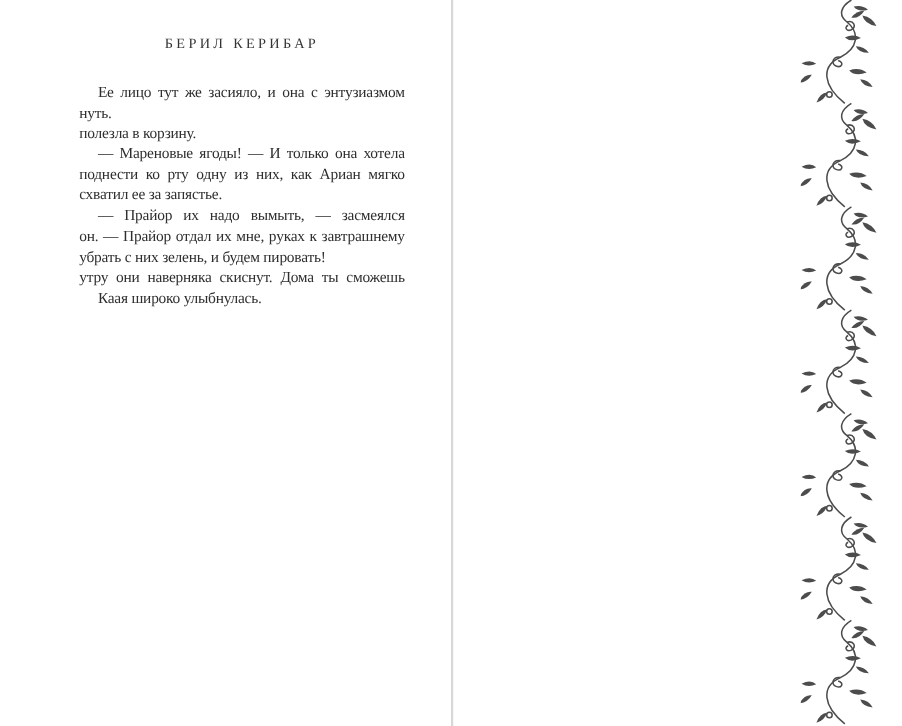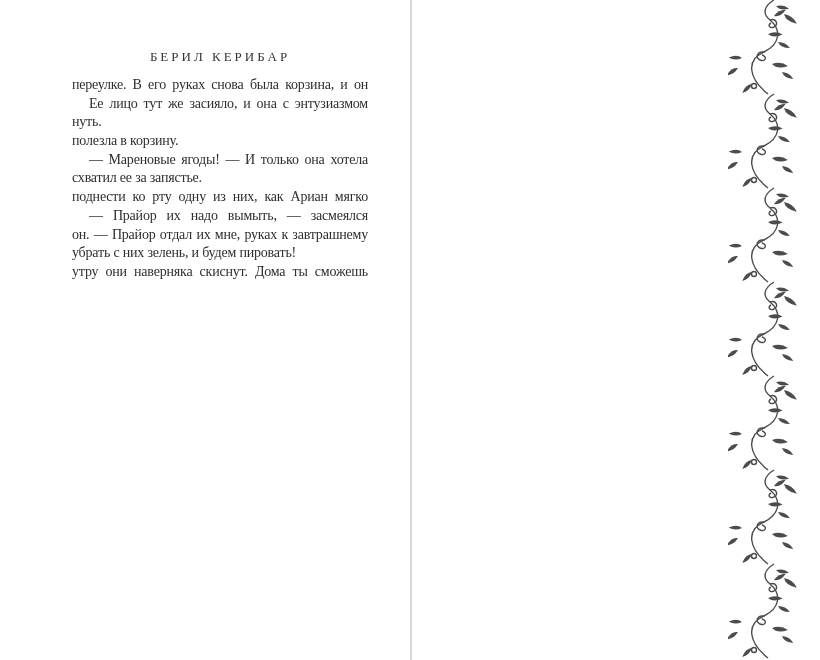--- a/index.html
+++ b/index.html
@@ -10,21 +10,21 @@
   html,body{background:#fff;}
   .spread{
     position:relative;width:820px;height:660px;background:var(--page-bg);
     font-family:"Liberation Serif","DejaVu Serif",serif;color:var(--text);overflow:hidden;
   }
   .page{position:absolute;top:0;height:660px;}
   .page-left{left:0;width:410px;}
   .page-right{left:411px;width:409px;}
   .divider{position:absolute;left:410px;top:0;width:2px;height:660px;background:var(--divider);}
   .running-header{
-    position:absolute;left:72px;top:49px;width:296px;text-align:center;
+    position:absolute;left:72px;top:32px;width:296px;text-align:center;
     font-size:13px;letter-spacing:3px;color:#343434;
   }
   .textcol{position:absolute;width:296px;}
   .textcol-left{left:72px;top:76px;}
   .bline{
     white-space:nowrap;height:18.7px;line-height:18.7px;font-size:14px;
     letter-spacing:-0.2px;text-align:left;color:var(--text);
   }
   .bline.j{text-align:justify;text-align-last:justify;text-justify:inter-word;}
   .bline.ind{padding-left:17px;}
@@ -34,31 +34,31 @@
   .vine-fill{fill:var(--vine);}
 </style>
 </head>
 <body>
 
 <div class="spread">
 
   <div class="page page-left">
     <div class="running-header">БЕРИЛ КЕРИБАР</div>
     <div class="textcol textcol-left">
-        <div class="bline j">переулке. В его руках снова была корзина, и он</div>
         <div class="bline j ind">Ее лицо тут же засияло, и она с энтузиазмом</div>
         <div class="bline">нуть.</div>
         <div class="bline">полезла в корзину.</div>
         <div class="bline j ind">— Мареновые ягоды! — И только она хотела</div>
+        <div class="bline j">поднести ко рту одну из них, как Ариан мягко</div>
         <div class="bline">схватил ее за запястье.</div>
-        <div class="bline j">поднести ко рту одну из них, как Ариан мягко</div>
         <div class="bline j ind">— Прайор их надо вымыть, — засмеялся</div>
         <div class="bline j">он. — Прайор отдал их мне, руках к завтрашнему</div>
         <div class="bline">убрать с них зелень, и будем пировать!</div>
         <div class="bline j">утру они наверняка скиснут. Дома ты сможешь</div>
+        <div class="bline ind">Каая широко улыбнулась.</div>
       </div>
   </div>
 
   <div class="divider"></div>
 
   <div class="page page-right">
 
     
 
     

